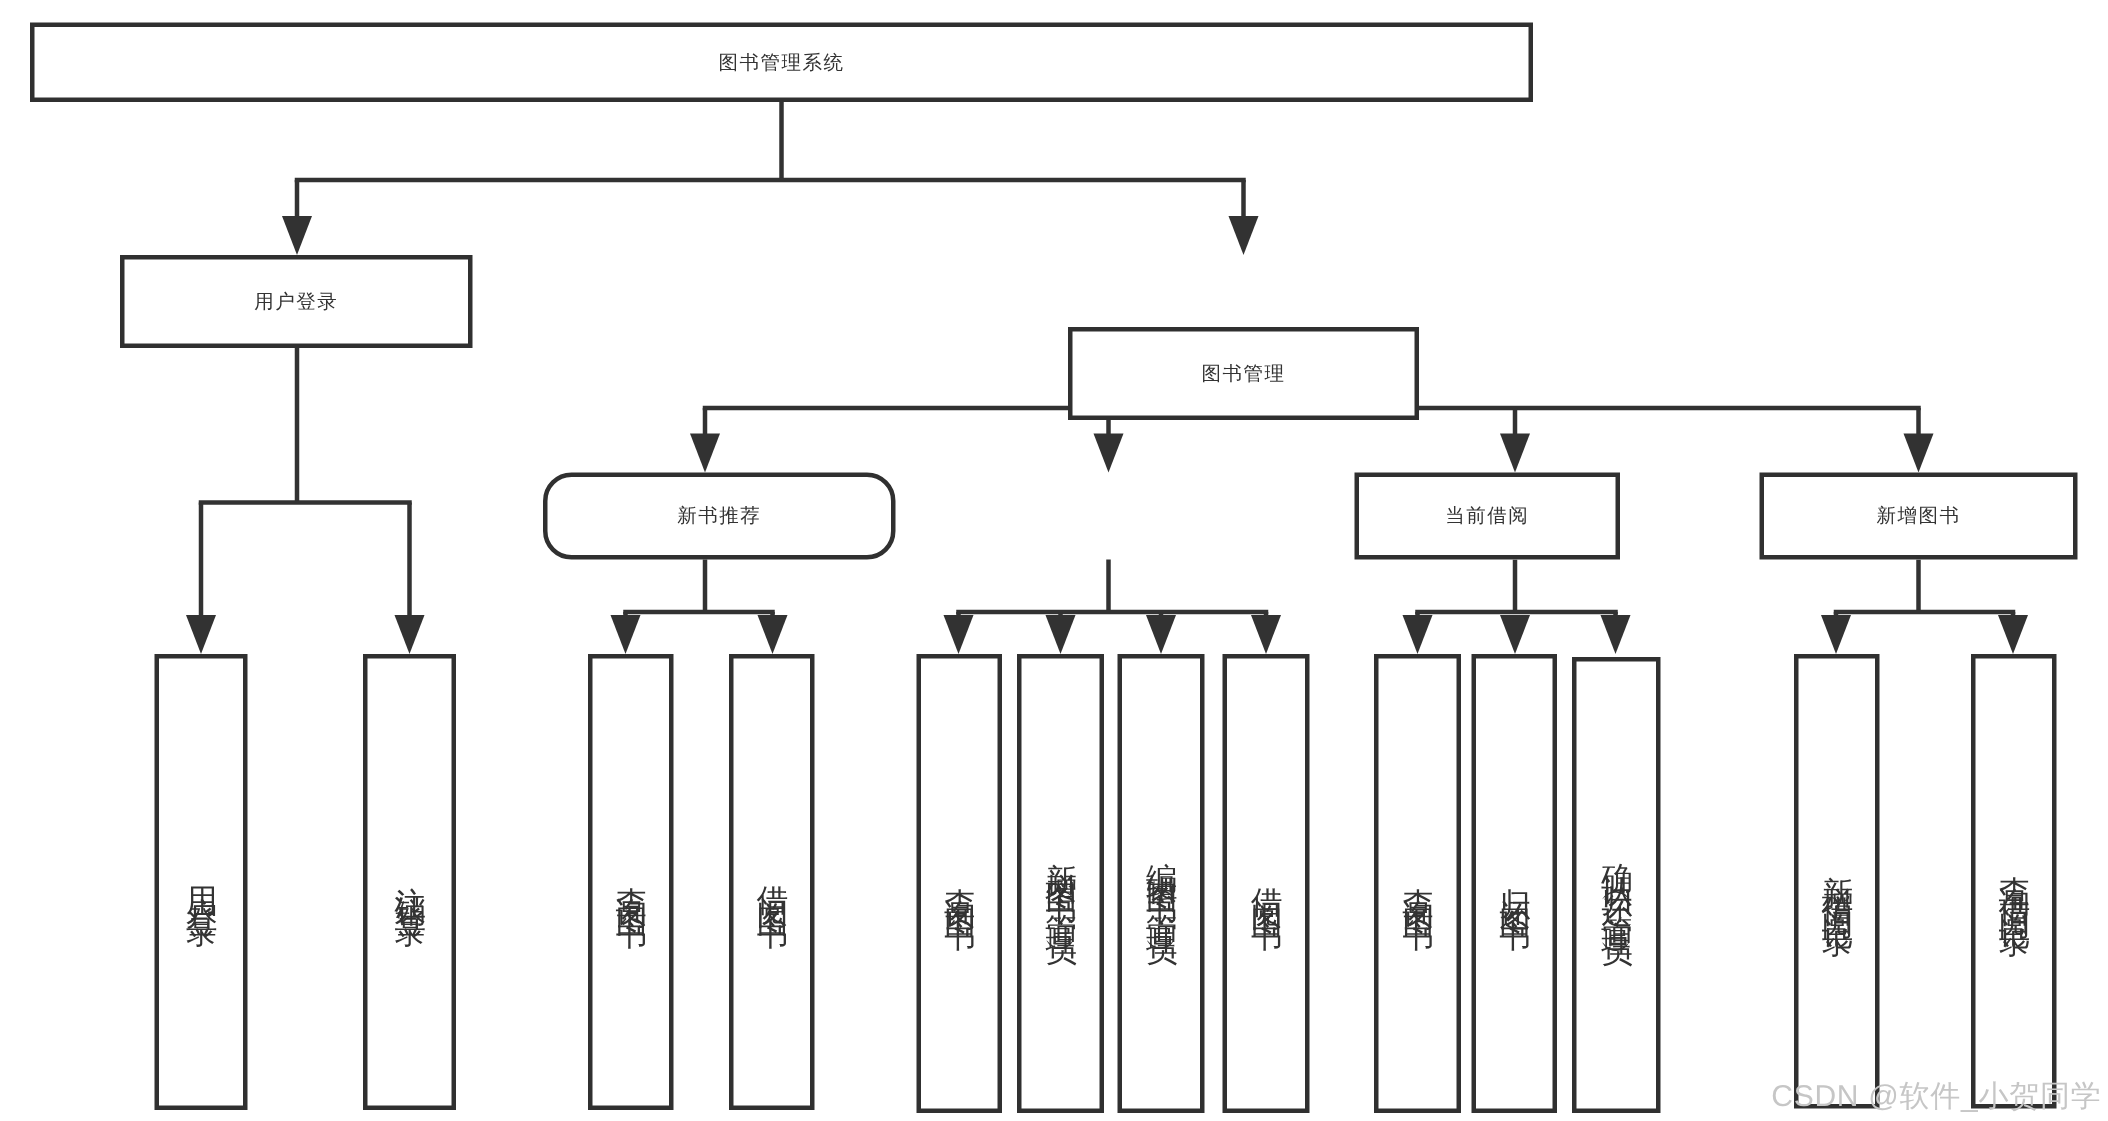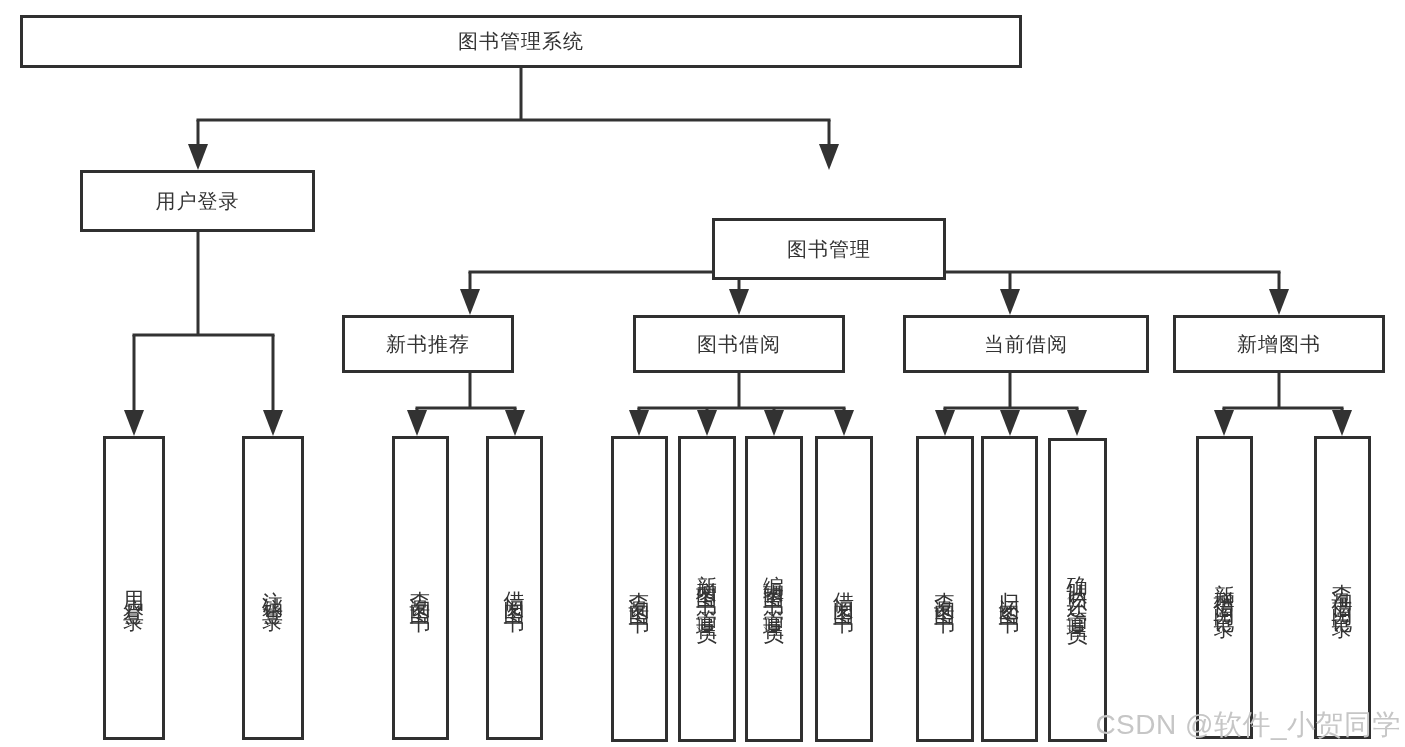--- a/index.html
+++ b/index.html
@@ -17,21 +17,21 @@
     pointer-events: none;
   }
   .hbox {
     position: absolute;
     box-sizing: border-box;
     border: 3px solid #303030;
     background: #ffffff;
     display: flex;
     align-items: center;
     justify-content: center;
-    font-size: 20px;
+    font-size: 13px;
     color: #333333;
     letter-spacing: 1px;
     z-index: 2;
   }
   .vbox {
     position: absolute;
     box-sizing: border-box;
     border: 3px solid #303030;
     background: #ffffff;
     display: flex;
@@ -45,21 +45,21 @@
     font-size: 21px;
     color: #333333;
     letter-spacing: 7px;
     line-height: 1.1;
     white-space: nowrap;
   }
   .watermark {
     position: absolute;
     right: 4px;
     bottom: 3px;
-    font-size: 28px;
+    font-size: 20px;
     color: #c6c6c6;
     letter-spacing: 0.5px;
     z-index: 6;
     white-space: nowrap;
   }
 </style>
 </head>
 <body>
 
 <div class="canvas">
@@ -127,23 +127,22 @@
       <polygon points="1214,410 1234,410 1224,436"></polygon>
       <polygon points="1332,410 1352,410 1342,436"></polygon>
     </g>
   </svg>
 
   <div class="hbox" style="left:20px; top:15px; width:1002px; height:53px;">图书管理系统</div>
 
   <div class="hbox" style="left:80px; top:170px; width:235px; height:62px;">用户登录</div>
   <div class="hbox" style="left:712px; top:170px; width:234px; height:62px;margin-top:48px;">图书管理</div>
 
-  <div class="hbox" style="left:342px; top:315px; width:172px; height:58px;">新书推荐</div>
-  <div class="hbox" style="left:633px; top:315px; width:212px; height:58px;">图书借阅</div>
-  <div class="hbox" style="left:903px; top:315px; width:246px; height:58px;text-align:center;">当前借阅</div>
+  <div class="hbox" style="left:362px; top:315px; width:235px; height:58px;border-radius:19px;">新书推荐</div>
+  <div class="hbox" style="left:903px; top:315px; width:177px; height:58px;text-align:center;">当前借阅</div>
   <div class="hbox" style="left:1173px; top:315px; width:212px; height:58px;">新增图书</div>
 
   <div class="vbox" style="left:103px; top:436px; width:62px; height:304px;">
     <span>用户登录</span>
   </div>
   <div class="vbox" style="left:242px; top:436px; width:62px; height:304px;">
     <span>注销登录</span>
   </div>
 
   <div class="vbox" style="left:392px; top:436px; width:57px; height:304px;">

